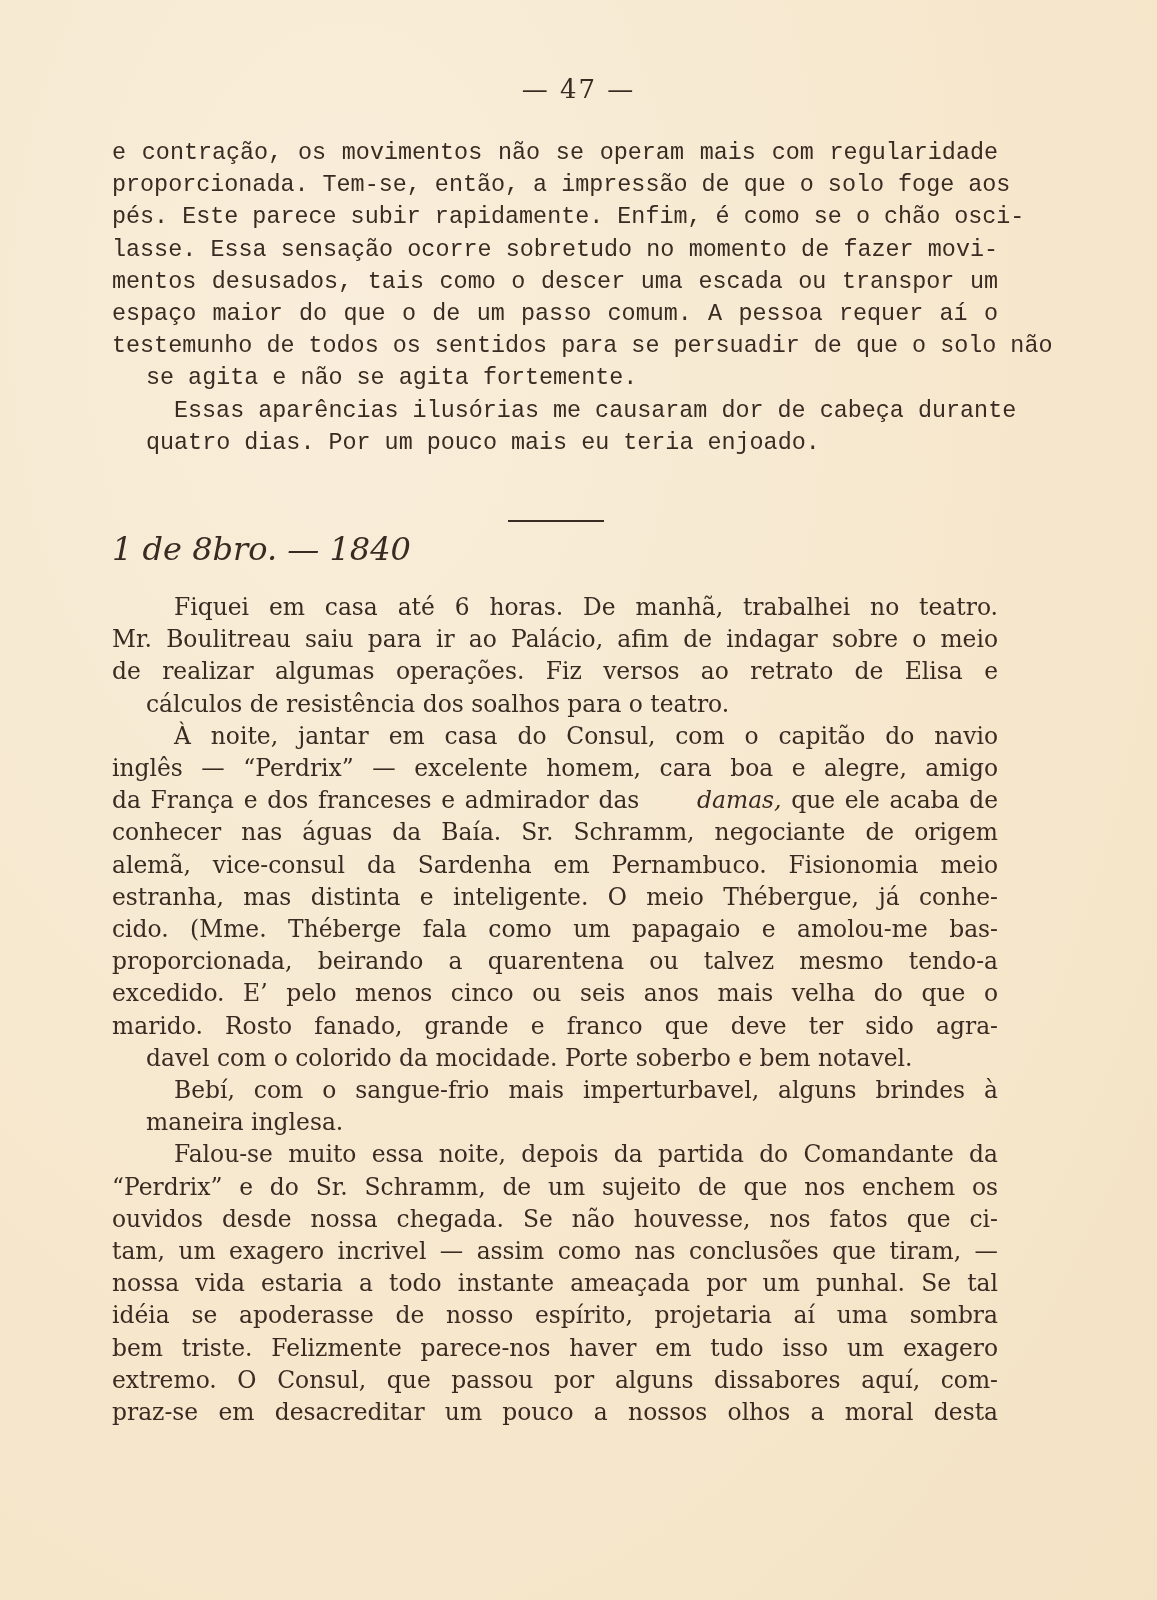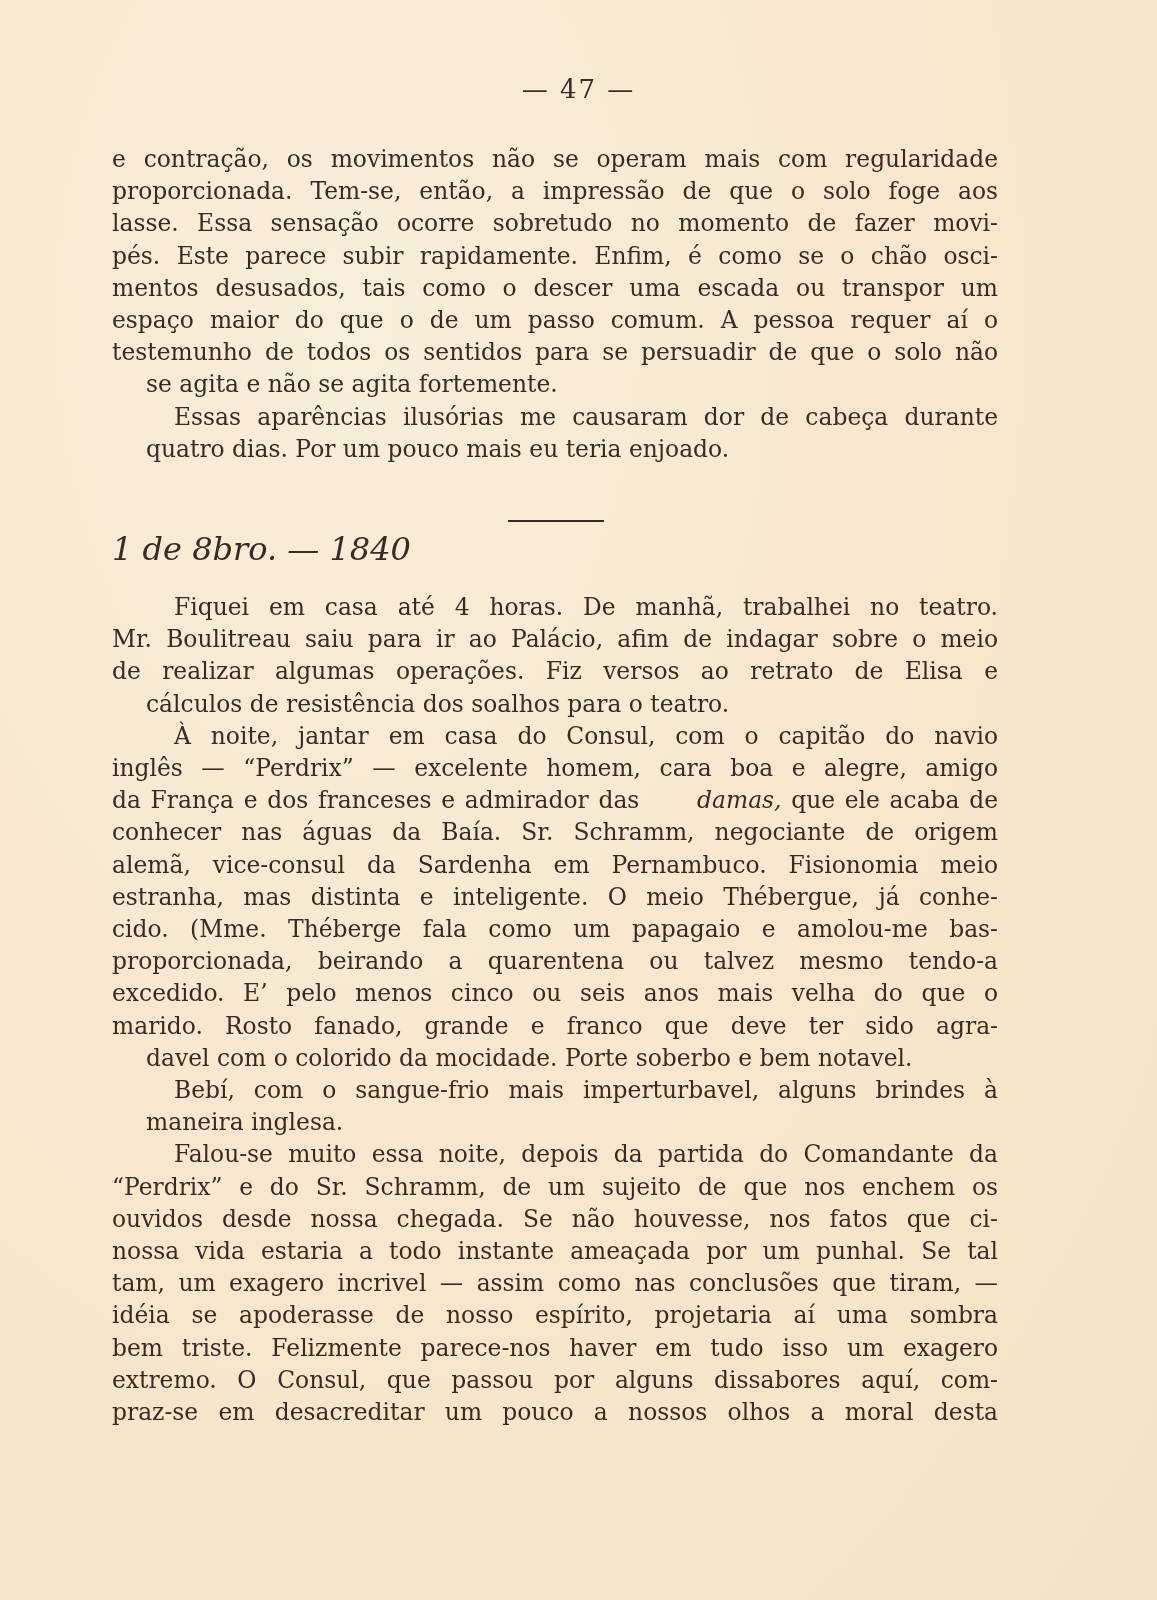--- a/index.html
+++ b/index.html
@@ -32,57 +32,57 @@
     position: absolute; top: 530px; left: 112px;
     font-style: italic; font-size: 32px;
   }
   .it { font-style: italic; margin-left: 48px; }
 </style>
 </head>
 <body>
 
 <div class="page-number">— 47 —</div>
 
-<div class="text-block" style="top:143px;">
+<div class="text-block" style="top:137px;font-family:Liberation Mono, monospace;">
   <span class="line">e contração, os movimentos não se operam mais com regularidade</span>
   <span class="line">proporcionada. Tem-se, então, a impressão de que o solo foge aos</span>
+  <span class="line">pés. Este parece subir rapidamente. Enfim, é como se o chão osci-</span>
   <span class="line">lasse. Essa sensação ocorre sobretudo no momento de fazer movi-</span>
-  <span class="line">pés. Este parece subir rapidamente. Enfim, é como se o chão osci-</span>
   <span class="line">mentos desusados, tais como o descer uma escada ou transpor um</span>
   <span class="line">espaço maior do que o de um passo comum. A pessoa requer aí o</span>
   <span class="line">testemunho de todos os sentidos para se persuadir de que o solo não</span>
   <span class="line last">se agita e não se agita fortemente.</span>
   <span class="line indent">Essas aparências ilusórias me causaram dor de cabeça durante</span>
   <span class="line last">quatro dias. Por um pouco mais eu teria enjoado.</span>
 </div>
 
 <div class="divider"></div>
 
 <div class="date-heading">1 de 8bro. — 1840</div>
 
 <div class="text-block" style="top:591px;">
-  <span class="line indent">Fiquei em casa até 4 horas. De manhã, trabalhei no teatro.</span>
+  <span class="line indent">Fiquei em casa até 6 horas. De manhã, trabalhei no teatro.</span>
   <span class="line">Mr. Boulitreau saiu para ir ao Palácio, afim de indagar sobre o meio</span>
   <span class="line">de realizar algumas operações. Fiz versos ao retrato de Elisa e</span>
   <span class="line last">cálculos de resistência dos soalhos para o teatro.</span>
   <span class="line indent">À noite, jantar em casa do Consul, com o capitão do navio</span>
   <span class="line">inglês — “Perdrix” — excelente homem, cara boa e alegre, amigo</span>
   <span class="line"><span>da França e dos franceses e admirador das </span><span class="it">damas,</span><span> que ele acaba de</span></span>
   <span class="line">conhecer nas águas da Baía. Sr. Schramm, negociante de origem</span>
   <span class="line">alemã, vice-consul da Sardenha em Pernambuco. Fisionomia meio</span>
   <span class="line">estranha, mas distinta e inteligente. O meio Thébergue, já conhe-</span>
   <span class="line">cido. (Mme. Théberge fala como um papagaio e amolou-me bas-</span>
   <span class="line">proporcionada, beirando a quarentena ou talvez mesmo tendo-a</span>
   <span class="line">excedido. E’ pelo menos cinco ou seis anos mais velha do que o</span>
   <span class="line">marido. Rosto fanado, grande e franco que deve ter sido agra-</span>
   <span class="line last">davel com o colorido da mocidade. Porte soberbo e bem notavel.</span>
   <span class="line indent">Bebí, com o sangue-frio mais imperturbavel, alguns brindes à</span>
   <span class="line last">maneira inglesa.</span>
   <span class="line indent">Falou-se muito essa noite, depois da partida do Comandante da</span>
   <span class="line">“Perdrix” e do Sr. Schramm, de um sujeito de que nos enchem os</span>
   <span class="line">ouvidos desde nossa chegada. Se não houvesse, nos fatos que ci-</span>
+  <span class="line">tam, um exagero incrivel — assim como nas conclusões que tiram, —</span>
   <span class="line">nossa vida estaria a todo instante ameaçada por um punhal. Se tal</span>
-  <span class="line">tam, um exagero incrivel — assim como nas conclusões que tiram, —</span>
   <span class="line">idéia se apoderasse de nosso espírito, projetaria aí uma sombra</span>
   <span class="line">bem triste. Felizmente parece-nos haver em tudo isso um exagero</span>
   <span class="line">extremo. O Consul, que passou por alguns dissabores aquí, com-</span>
   <span class="line">praz-se em desacreditar um pouco a nossos olhos a moral desta</span>
 </div>
 
 </body></html>

